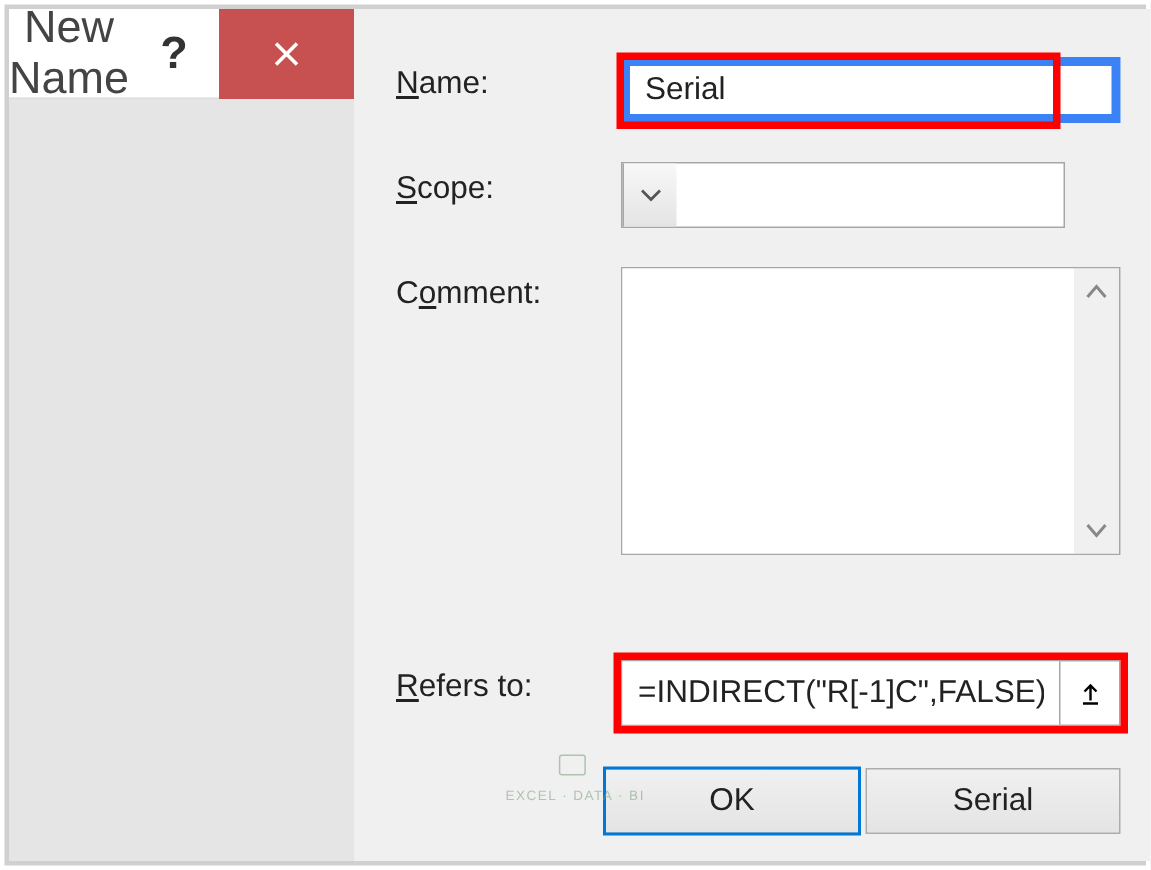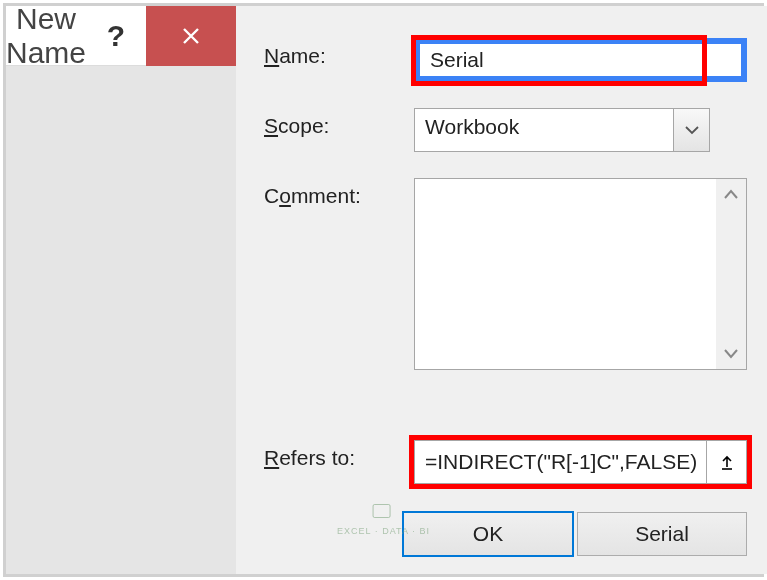--- a/index.html
+++ b/index.html
@@ -253,21 +253,20 @@
       <div class="field input-wrap">
         <input type="text" class="text-input" value="Serial" style="">
         <div class="highlight-red name-highlight"></div>
       </div>
     </div>
 
     <div class="row">
       <div class="label"><span class="ul">S</span><span>cope:</span></div>
       <div class="field">
         <div class="combo">
-          <div class="combo-text">Workbook</div>
           <div class="combo-btn">
             <svg viewBox="0 0 14 10">
                   <path d="M1 2 L7 8 L13 2" stroke="#555" stroke-width="1.8" fill="none"></path>
                 </svg>
           </div>
         </div>
       </div>
     </div>
 
     <div class="row" style="flex:1">

